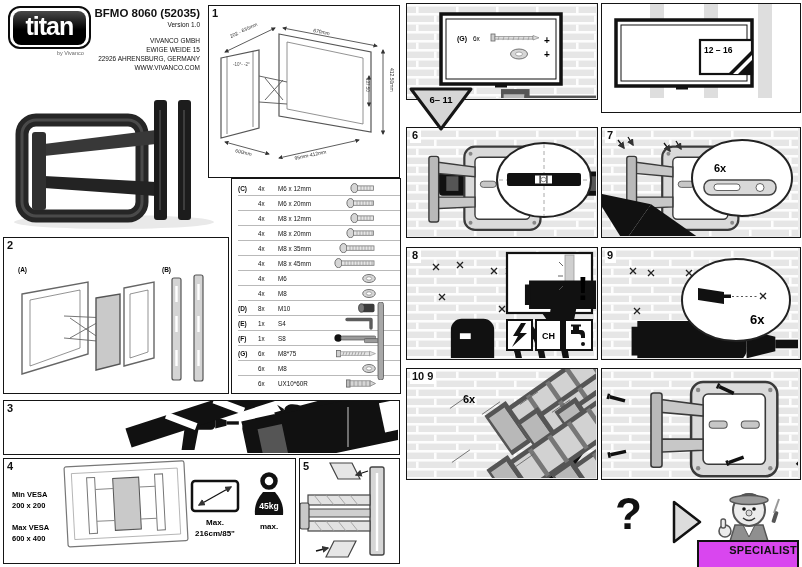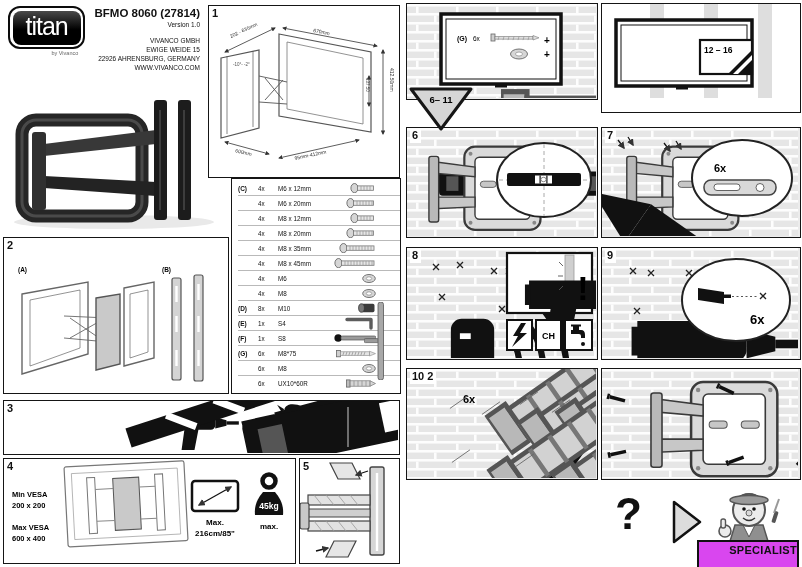--- a/index.html
+++ b/index.html
@@ -7,21 +7,21 @@
 #page{position:relative;width:802px;height:567px;margin:0 auto;background:#fff;
   font-family:"Liberation Sans","DejaVu Sans",sans-serif;color:#111;overflow:hidden}
 .abs{position:absolute}
 .panel{position:absolute;border:1.6px solid #151515;background:#fff;overflow:hidden}
 .pnum{position:absolute;top:1px;left:3px;font-size:11px;font-weight:bold;z-index:4;line-height:1.15}
 .onbrick{background:#fff;padding:0 3px 1px 2px}
 svg{display:block}
 svg text{font-family:"Liberation Sans","DejaVu Sans",sans-serif}
 
 .logo-outer{border:2.6px solid #0c0c0c;border-radius:12px;padding:2.5px;background:#fff;display:inline-block}
-.logo-inner{background:linear-gradient(#4a4a4a,#000 55%);border-radius:8px;color:#fff;font-weight:normal;
+.logo-inner{background:linear-gradient(#4a4a4a,#000 55%);border-radius:8px;color:#fff;font-weight:bold;
   font-size:25px;letter-spacing:-1px;padding:0 13px 4px;line-height:30px}
 .logo-sub{font-size:5.5px;color:#666;text-align:right;margin:1px 7px 0 0}
 .title-block{left:68px;top:7px;width:132px;text-align:right}
 .ptitle{font-size:11.5px;font-weight:bold}
 .pver{font-size:6.5px;margin-top:2px}
 .addr{font-size:6.5px;line-height:9px;margin-top:8px}
 
 .pl{position:absolute;left:231px;top:178px;width:170px;height:216px;border:1.6px solid #151515;
   background:#fff;padding:2px 0 0 6px;overflow:hidden}
 .pl-row{display:flex;align-items:center;height:15px;border-bottom:1px solid #b9b9b9;padding-right:24px}
@@ -118,21 +118,21 @@
 
 <div id="page">
 
   <div class="abs" style="left:8px;top:6px">
     <div class="logo-outer">
       <div class="logo-inner">titan</div>
     </div>
     <div class="logo-sub">by Vivanco</div>
   </div>
   <div class="abs title-block">
-    <div class="ptitle">BFMO 8060 (27814)</div>
+    <div class="ptitle">BFMO 8060 (52035)</div>
     <div class="pver">Version 1.0</div>
     <div class="addr">
       <div>VIVANCO GMBH</div>
       <div>EWIGE WEIDE 15</div>
       <div>22926 AHRENSBURG, GERMANY</div>
       <div>WWW.VIVANCO.COM</div>
     </div>
   </div>
 
   <svg class="abs" style="left:4px;top:92px" width="222" height="140" viewBox="0 0 222 140">
@@ -637,21 +637,21 @@
         <polygon points="96,40 122,44 122,56 96,52" fill="#111"></polygon>
         <rect x="122" y="46.5" width="7" height="3.5" fill="#111"></rect>
         <line x1="130" y1="48.5" x2="156" y2="48.5" stroke="#555" stroke-width="1" stroke-dasharray="2 2.5"></line>
         <path transform="translate(158,45)" d="M0 0 l6 6 M6 0 l-6 6" stroke="#222" stroke-width="1.3"></path>
         <text x="148" y="76" font-size="13" font-weight="bold">6x</text>
       </g>
     </svg>
   </div>
 
   <div class="panel brick" style="left:406px;top:368px;width:192px;height:112px">
-    <div class="pnum onbrick">10 2</div>
+    <div class="pnum onbrick">10 9</div>
     <svg width="189" height="109" viewBox="0 0 189 109">
       <rect width="189" height="109" fill="url(#brick)"></rect>
       <use href="#hammer" transform="translate(6,26) scale(1.55)"></use>
       <text x="56" y="34" font-size="11" font-weight="bold">6x</text>
       <g>
         <g transform="translate(60,22) rotate(-35)">
             <line x1="-24" y1="4.5" x2="-2" y2="4.5" stroke="#666" stroke-width="0.8"></line>
             <use href="#anchor-big"></use>
           </g>
         <g transform="translate(92,28) rotate(-35)">

